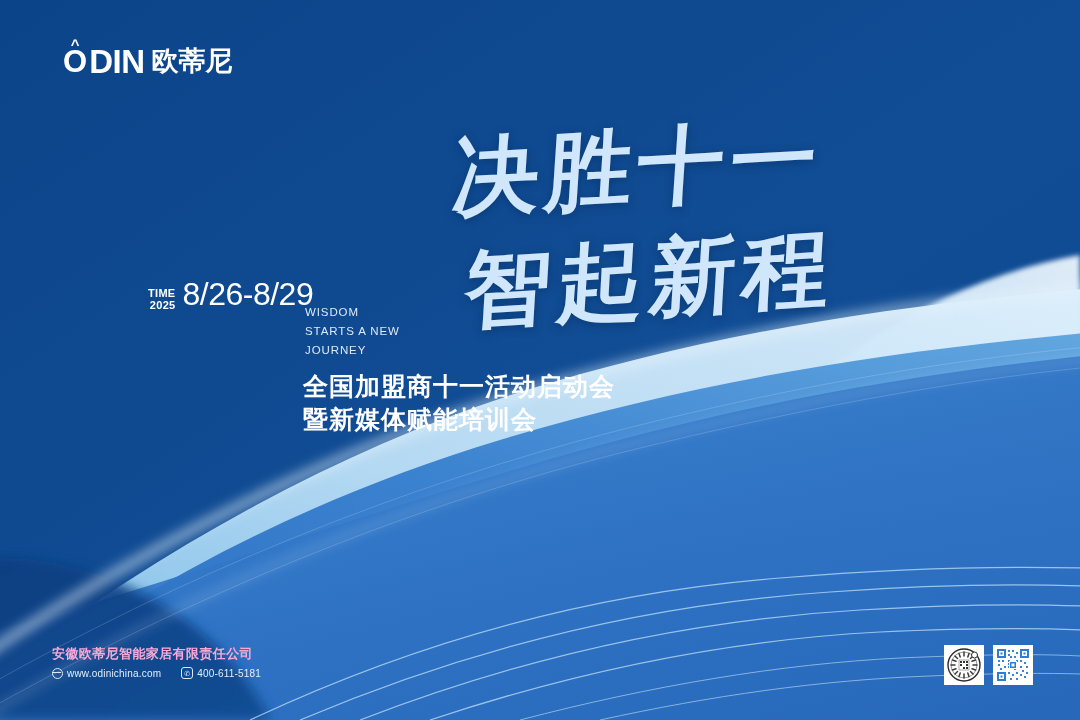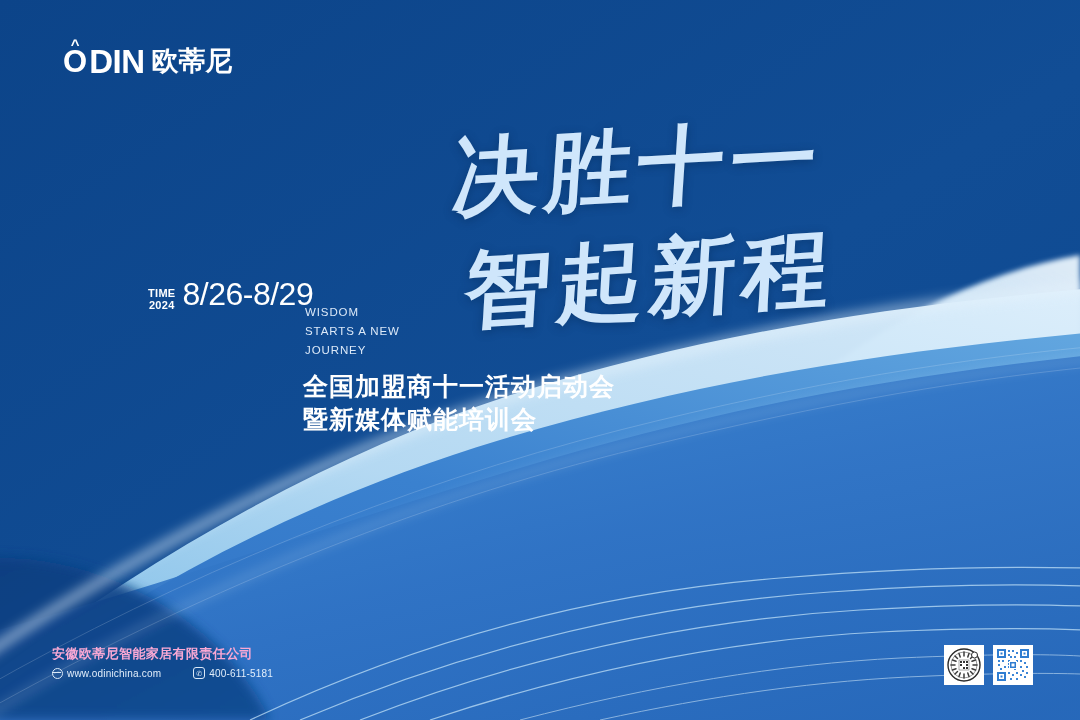--- a/index.html
+++ b/index.html
@@ -55,21 +55,21 @@
     font-size:86px;letter-spacing:6px;
     transform:skewX(-7deg) rotate(-3.6deg);
     margin-top:-6px;margin-left:26px;
     text-shadow:0 2px 10px rgba(4,40,85,.45);
   }
 
   
   #dateblock{position:absolute;left:148px;top:278px;display:flex;align-items:flex-start;}
   #dateblock .time-tag{
     color:#ffffff;font-size:11px;font-weight:700;line-height:12px;
-    letter-spacing:.3px;margin-top:9px;margin-right:7px;text-align:center;
+    letter-spacing:.3px;margin-top:9px;margin-right:7px;text-align:right;
   }
   #dateblock .date-main{
     color:#ffffff;font-size:32px;font-weight:400;line-height:1;
     letter-spacing:-0.5px;
   }
 
   
   #tagline{
     position:absolute;left:305px;top:303px;
     color:#dce9f8;font-size:11.5px;font-weight:400;
@@ -82,21 +82,21 @@
     color:#ffffff;font-size:25px;font-weight:700;
     line-height:33px;letter-spacing:1px;
   }
 
   
   #footer{position:absolute;left:52px;top:645px;}
   #footer .company{
     color:#f9a8d4;font-size:13px;font-weight:700;letter-spacing:.4px;line-height:17px;
   }
   #footer .contacts{
-    display:flex;align-items:center;gap:32px;margin-top:5px;
+    display:flex;align-items:center;gap:20px;margin-top:5px;
     color:#e2eefb;font-size:10px;letter-spacing:.2px;
   }
   #footer .contact{display:flex;align-items:center;gap:4px;}
   #footer .gicon{
     width:9px;height:9px;border-radius:50%;
     border:1px solid #dbe9f8;display:inline-block;position:relative;flex:none;
   }
   #footer .gicon::after{
     content:"";position:absolute;left:-1px;top:3px;width:9px;height:1px;background:#dbe9f8;
   }
@@ -205,21 +205,21 @@
   </div>
 
   <div id="hero">
     <span class="line l1">决胜十一</span>
     <span class="line l2">智起新程</span>
   </div>
 
   <div id="dateblock">
     <div class="time-tag">
       <div>TIME</div>
-      <div>2024</div>
+      <div>2025</div>
     </div>
     <div class="date-main">8/26-8/29</div>
   </div>
 
   <div id="subtitle">
     <div>全国加盟商十一活动启动会</div>
     <div>暨新媒体赋能培训会</div>
   </div>
 
   <div id="tagline">

